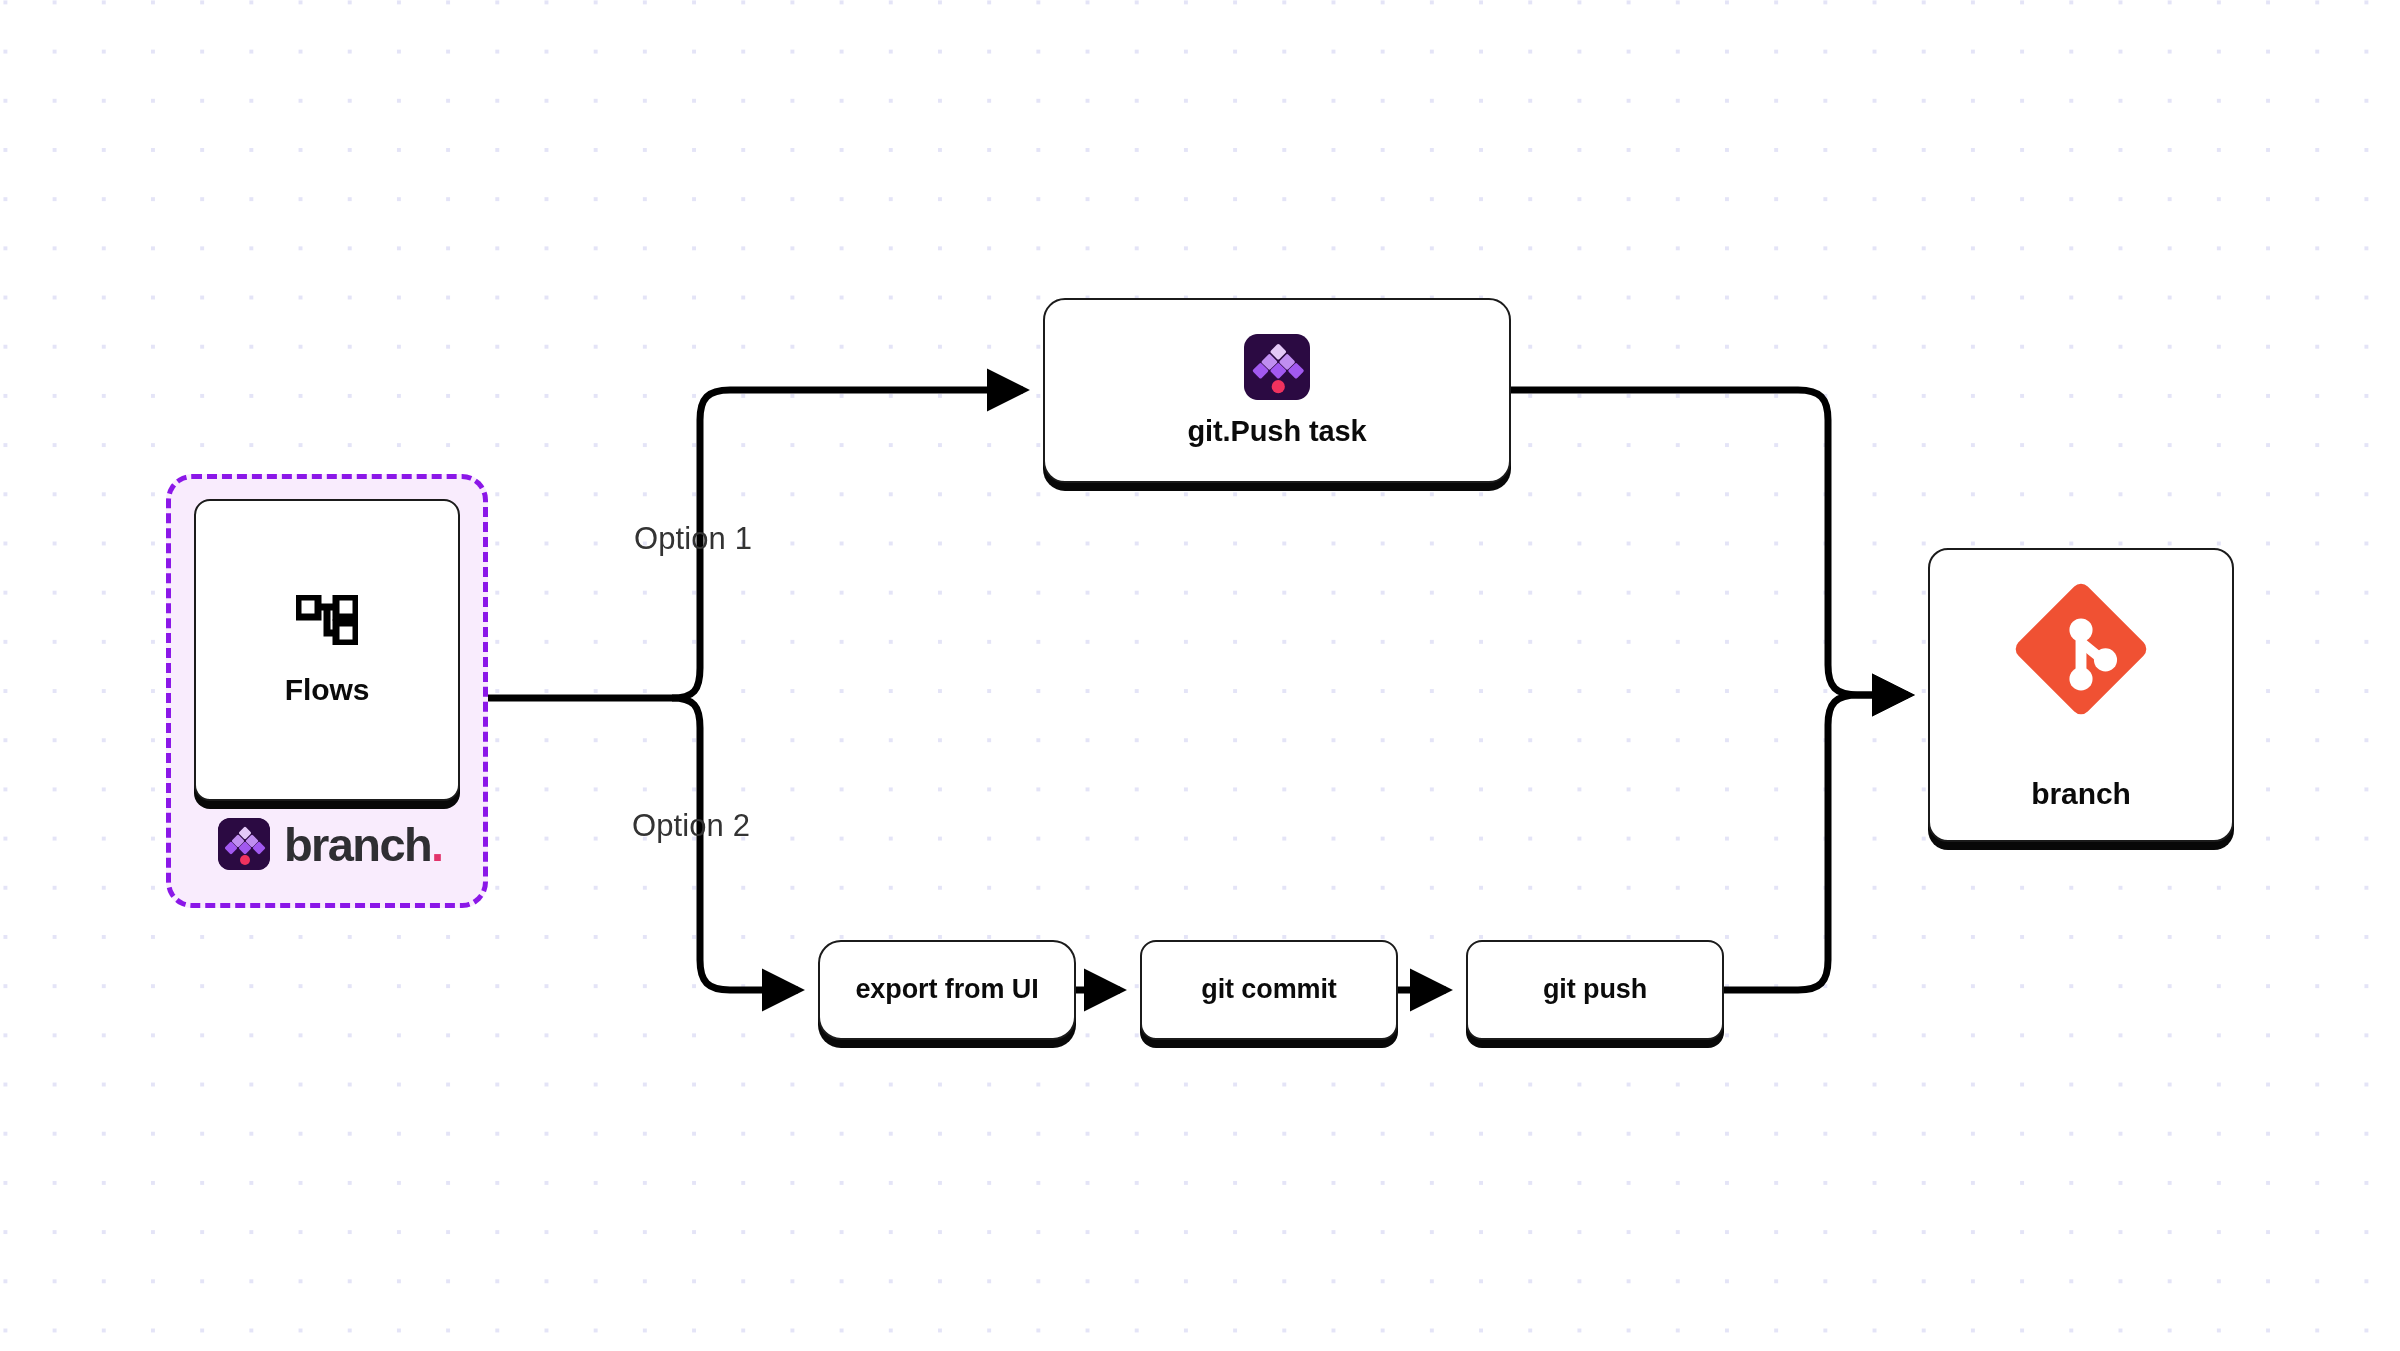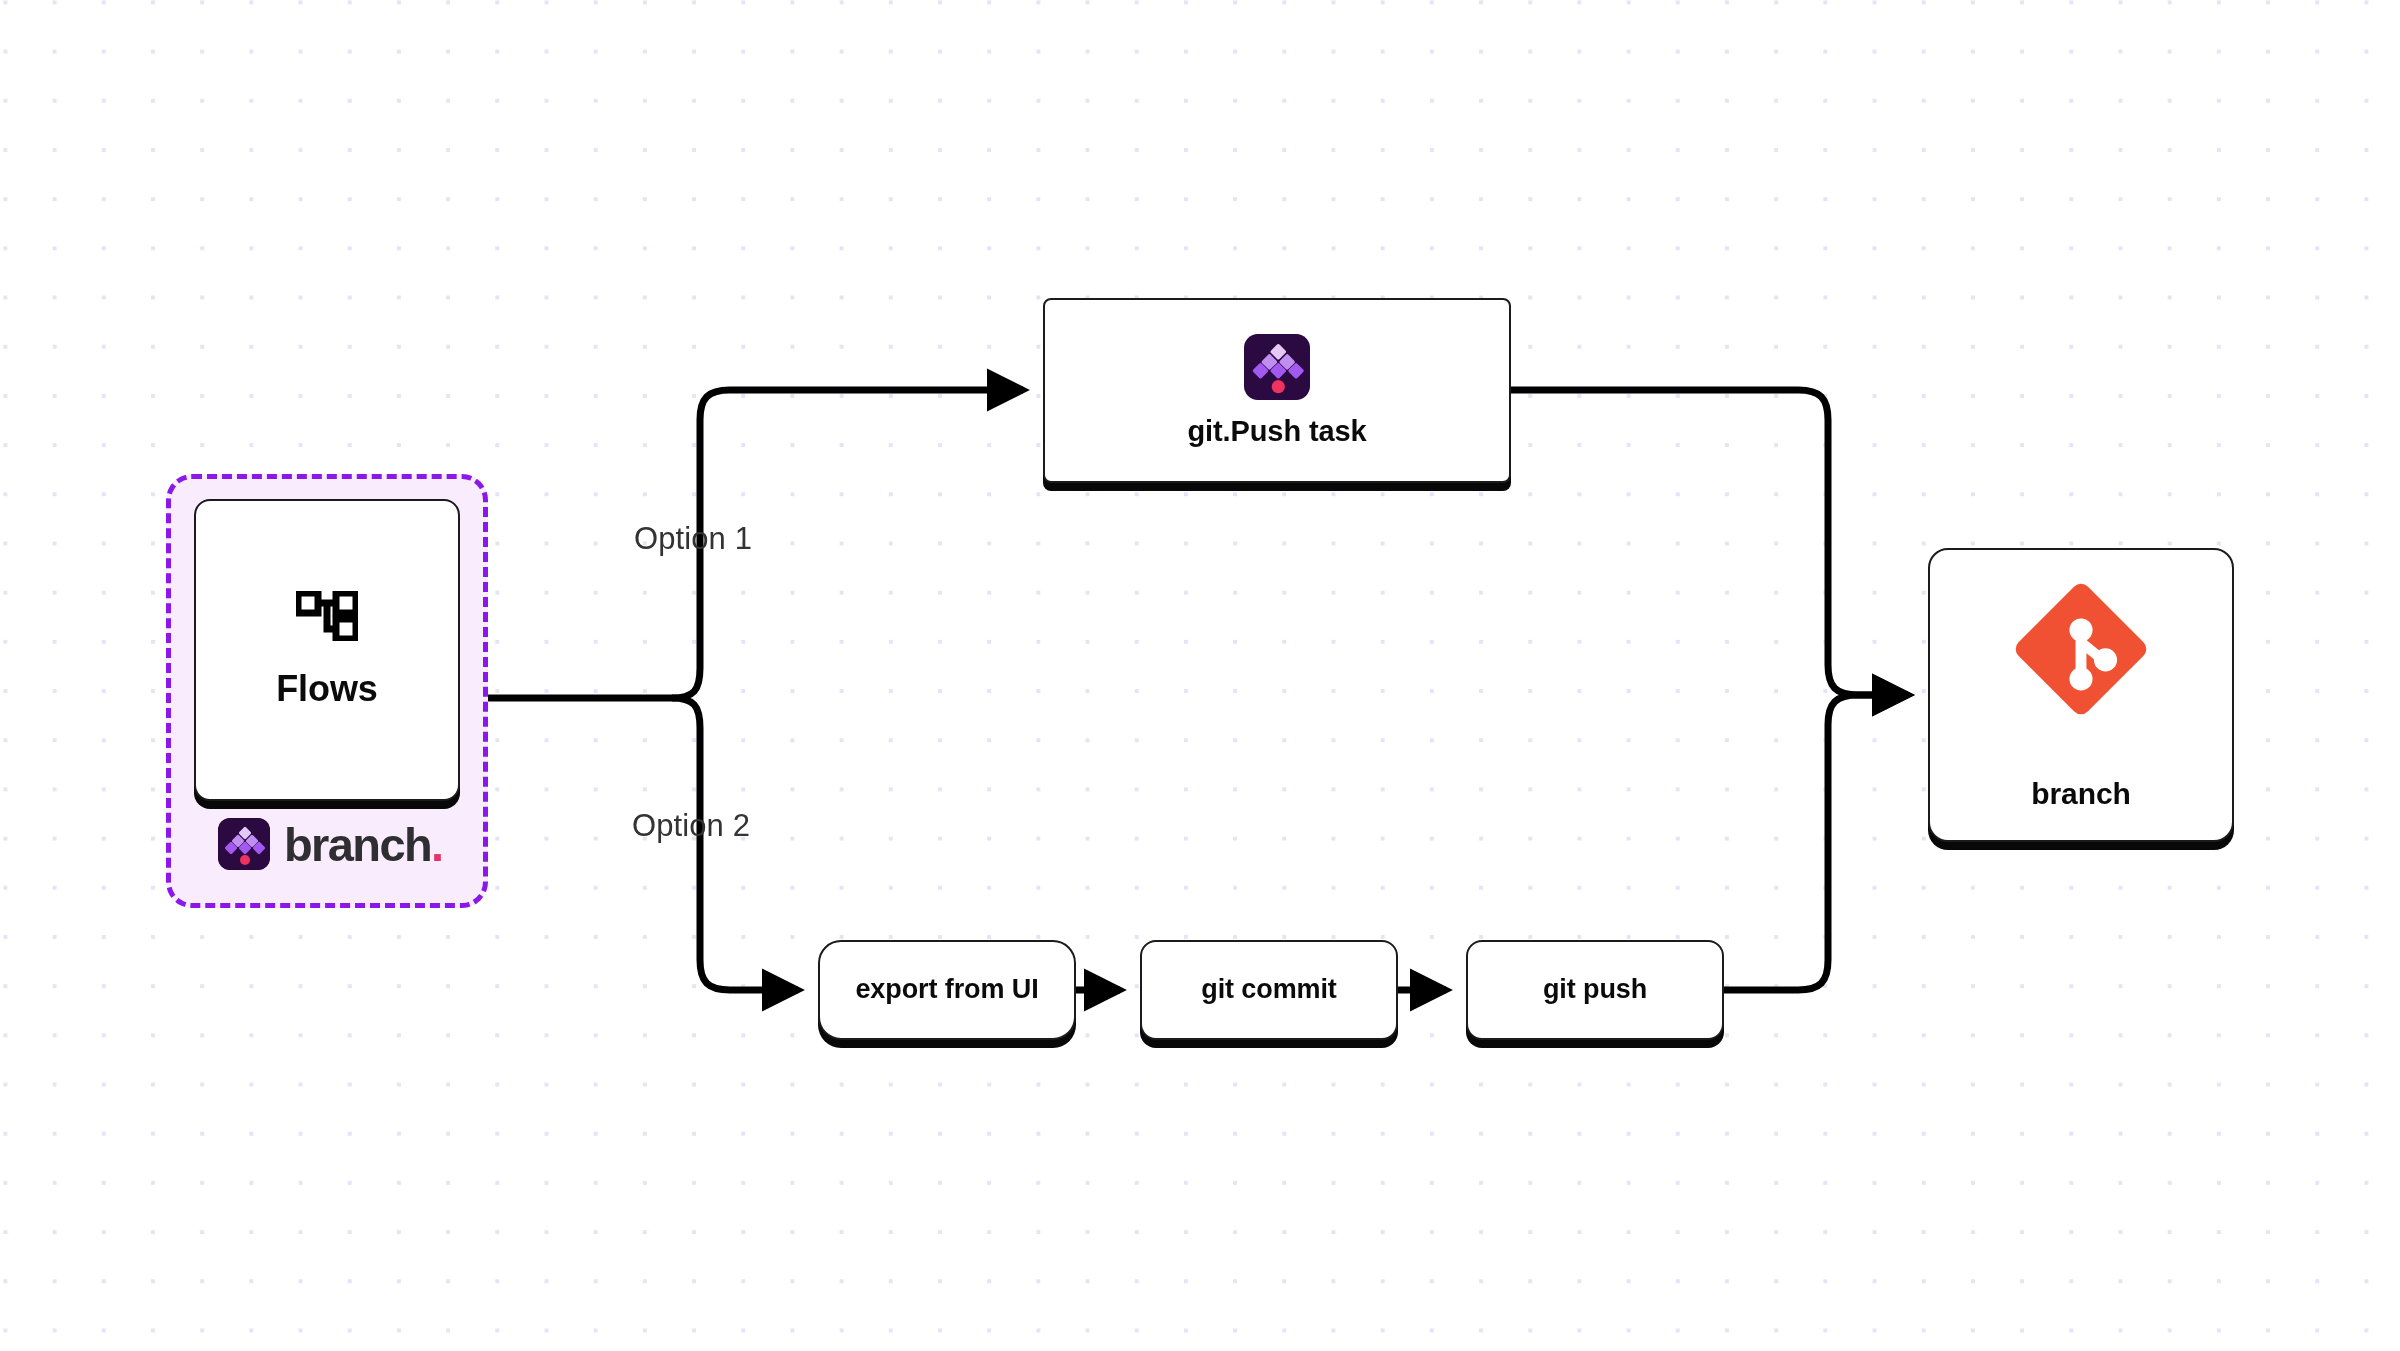--- a/index.html
+++ b/index.html
@@ -26,21 +26,21 @@
     width: 2400px;
     height: 1351px;
     pointer-events: none;
   }
 
   
   .node {
     position: absolute;
     background: #ffffff;
     border: 2px solid #1b1b1b;
-    border-radius: 8px;
+    border-radius: 22px;
     box-shadow: 0 8px 0 0 #080808;
     display: flex;
     flex-direction: column;
     align-items: center;
     justify-content: center;
     box-sizing: border-box;
   }
   .node .label {
     font-weight: bold;
     color: #0b0b0b;
@@ -62,21 +62,21 @@
     box-sizing: border-box;
   }
   #node-flows {
     left: 194px;
     top: 499px;
     width: 266px;
     height: 302px;
     border-radius: 16px;
   }
   #node-flows .label {
-    font-size: 36px;
+    font-size: 30px;
     margin-top: 28px;
   }
   .flows-icon { width: 62px; height: 50px; display:block; }
 
   .kestra-brand {
     position: absolute;
     left: 218px;
     top: 818px;
     display: flex;
     align-items: center;

